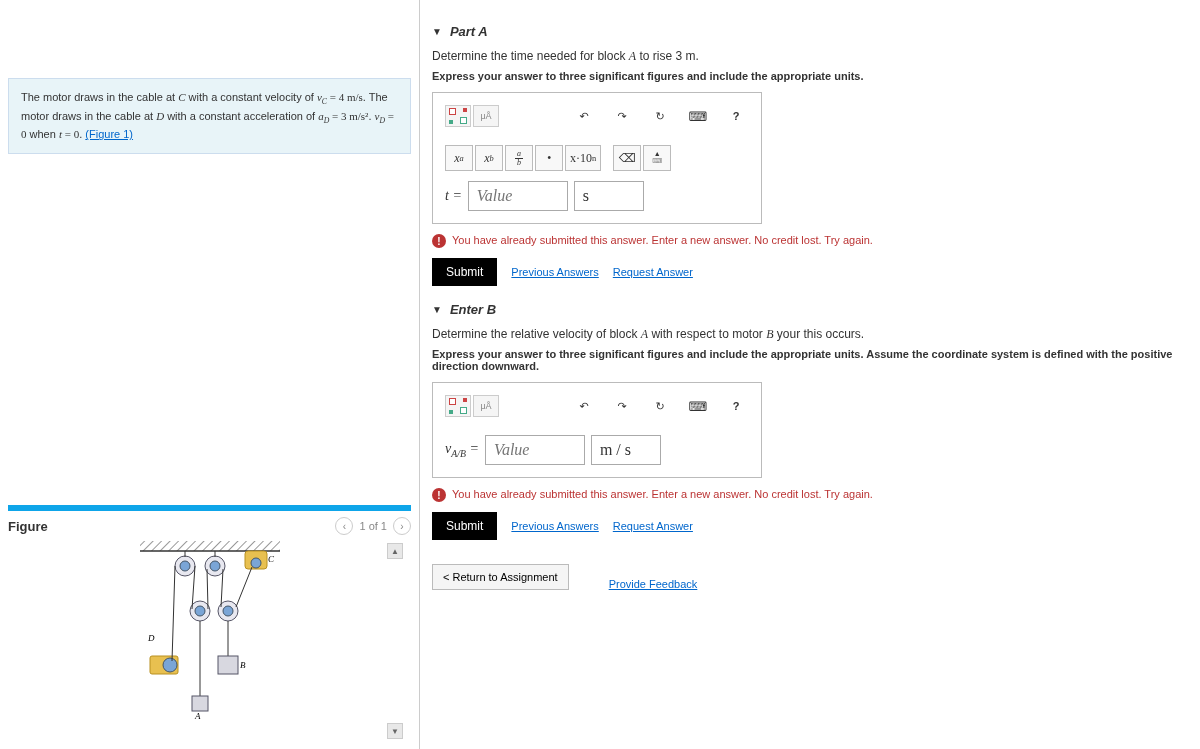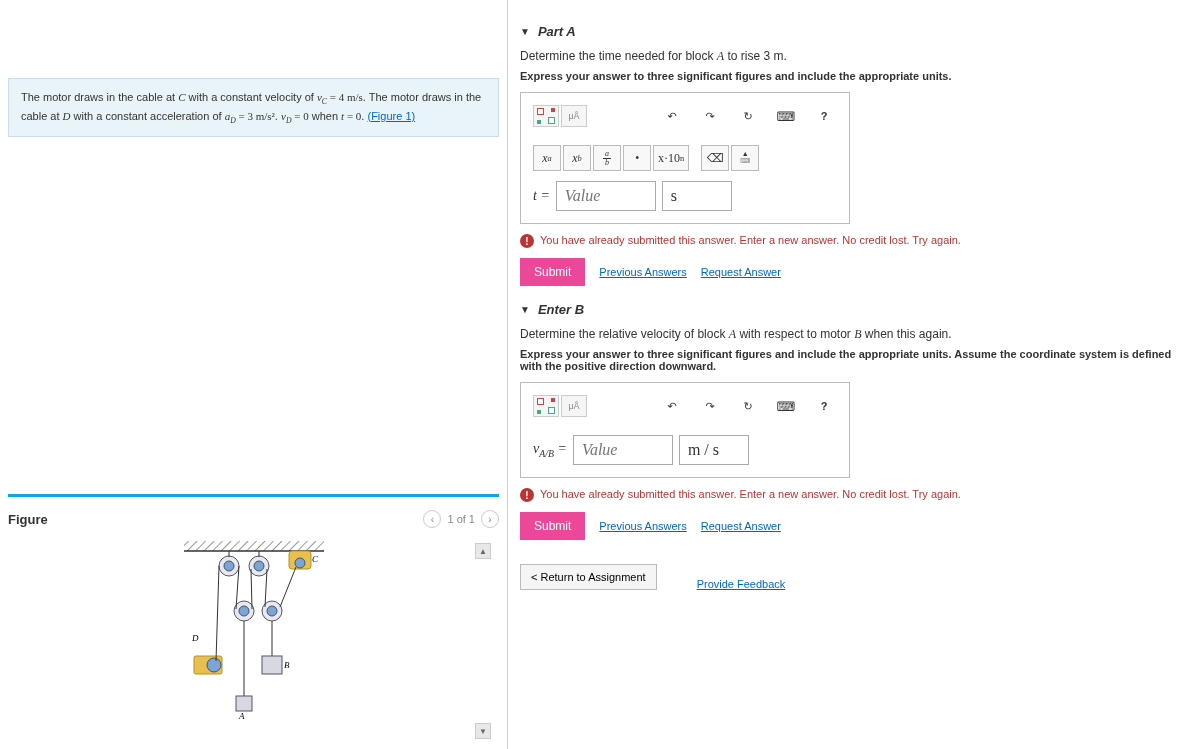--- a/index.html
+++ b/index.html
@@ -1,23 +1,23 @@
 <!DOCTYPE html>
 <html><head>
 <meta charset="utf-8">
 <style>
   * { box-sizing: border-box; margin: 0; padding: 0; }
   body { font-family: Arial, sans-serif; font-size: 12px; color: #333; background: #fff; }
   .container { display: flex; width: 1200px; height: 749px; }
-  .left-panel { width: 508px; border-right: 1px solid #ccc; padding: 8px; display: flex; flex-direction: column; }
+  .left-panel { width: 420px; border-right: 1px solid #ccc; padding: 8px; display: flex; flex-direction: column; }
   .right-panel { flex: 1; padding: 8px 12px; overflow-y: auto; }
   .problem-box { background: #e8f4f8; border: 1px solid #cde; padding: 10px 12px; font-size: 11px; line-height: 1.5; margin-top: 70px; }
   .problem-box a { color: #0066cc; text-decoration: underline; }
   .figure-section { margin-top: auto; }
-  .figure-header { display: flex; align-items: center; justify-content: space-between; padding: 13px 0; border-top: 3px solid #0ea5e9; }
+  .figure-header { display: flex; align-items: center; justify-content: space-between; padding: 6px 0; border-top: 6px solid #0ea5e9; }
   .figure-title { font-size: 13px; font-weight: bold; }
   .figure-nav { display: flex; align-items: center; gap: 6px; color: #888; font-size: 11px; }
   .nav-btn { width: 18px; height: 18px; border: 1px solid #ccc; border-radius: 50%; display: flex; align-items: center; justify-content: center; cursor: pointer; font-size: 10px; color: #888; }
   .figure-content { position: relative; height: 200px; display: flex; justify-content: center; align-items: flex-start; }
   .scroll-arrow { position: absolute; right: 8px; width: 16px; height: 16px; background: #e8e8e8; border: 1px solid #ccc; display: flex; align-items: center; justify-content: center; font-size: 8px; color: #666; }
   .scroll-up { top: 2px; }
   .scroll-down { bottom: 2px; }
   .diagram { width: 200px; height: 180px; position: relative; }
   .part-header { display: flex; align-items: center; gap: 8px; margin: 16px 0 10px; cursor: pointer; }
   .part-caret { font-size: 10px; color: #333; }
@@ -30,21 +30,21 @@
   .tool-btn { width: 26px; height: 22px; border: 1px solid #ccc; background: #f5f5f5; display: flex; align-items: center; justify-content: center; font-size: 11px; cursor: pointer; }
   .formula-row { display: flex; gap: 2px; margin-bottom: 10px; }
   .formula-btn { min-width: 28px; height: 26px; border: 1px solid #bbb; background: #f8f8f8; display: flex; align-items: center; justify-content: center; font-family: 'Times New Roman', serif; font-size: 12px; cursor: pointer; font-style: italic; padding: 0 4px; }
   .input-row { display: flex; align-items: center; gap: 6px; }
   .input-label { font-family: 'Times New Roman', serif; font-style: italic; font-size: 14px; }
   .value-input { width: 100px; height: 30px; border: 1px solid #aaa; padding: 0 8px; font-family: 'Times New Roman', serif; font-style: italic; font-size: 16px; color: #999; }
   .unit-input { width: 70px; height: 30px; border: 1px solid #aaa; padding: 0 8px; font-family: 'Times New Roman', serif; font-size: 16px; color: #333; }
   .feedback { display: flex; align-items: flex-start; gap: 6px; font-size: 11px; color: #b33; margin-bottom: 10px; }
   .feedback-icon { width: 14px; height: 14px; background: #b33; border-radius: 50%; color: #fff; display: flex; align-items: center; justify-content: center; font-size: 10px; font-weight: bold; flex-shrink: 0; }
   .action-row { display: flex; align-items: center; gap: 14px; }
-  .submit-btn { background: #ec4899; color: #fff; border: none; padding: 7px 14px; font-size: 12px; cursor: pointer; }
+  .submit-btn { background: #000000; color: #fff; border: none; padding: 7px 14px; font-size: 12px; cursor: pointer; }
   .link { color: #0066cc; text-decoration: underline; cursor: pointer; font-size: 11px; }
   .bottom-row { display: flex; align-items: flex-end; gap: 40px; margin-top: 24px; }
   .return-btn { border: 1px solid #bbb; background: #f5f5f5; padding: 6px 10px; font-size: 11px; cursor: pointer; }
   .serif { font-family: 'Times New Roman', serif; }
   sup, sub { font-size: 0.7em; }
 </style>
 </head>
 <body>
 
 <div class="container">
@@ -174,21 +174,21 @@
       <button class="submit-btn">Submit</button>
       <span class="link">Previous Answers</span>
       <span class="link">Request Answer</span>
     </div>
 
     <div class="part-header">
       <span class="part-caret">▼</span>
       <span class="part-label">Enter B</span>
     </div>
     <div class="part-text">
-      <span>Determine the relative velocity of block </span><span class="serif" style="font-style:italic">A</span><span> with respect to motor </span><span class="serif" style="font-style:italic">B</span><span> when this again.</span>
+      <span>Determine the relative velocity of block </span><span class="serif" style="font-style:italic">A</span><span> with respect to motor </span><span class="serif" style="font-style:italic">B</span><span> your this occurs.</span>
     </div>
     <div class="part-instr">Express your answer to three significant figures and include the appropriate units. Assume the coordinate system is defined with the positive direction downward.</div>
 
     <div class="answer-box">
       <div class="toolbar">
         <div class="tool-group">
           <div class="tool-btn" style="position:relative">
             <div style="position:absolute;top:2px;left:3px;width:7px;height:7px;border:1px solid #c44;background:#fff"></div>
             <div style="position:absolute;top:2px;right:3px;width:4px;height:4px;background:#c44"></div>
             <div style="position:absolute;bottom:2px;left:3px;width:4px;height:4px;background:#4a8"></div>

